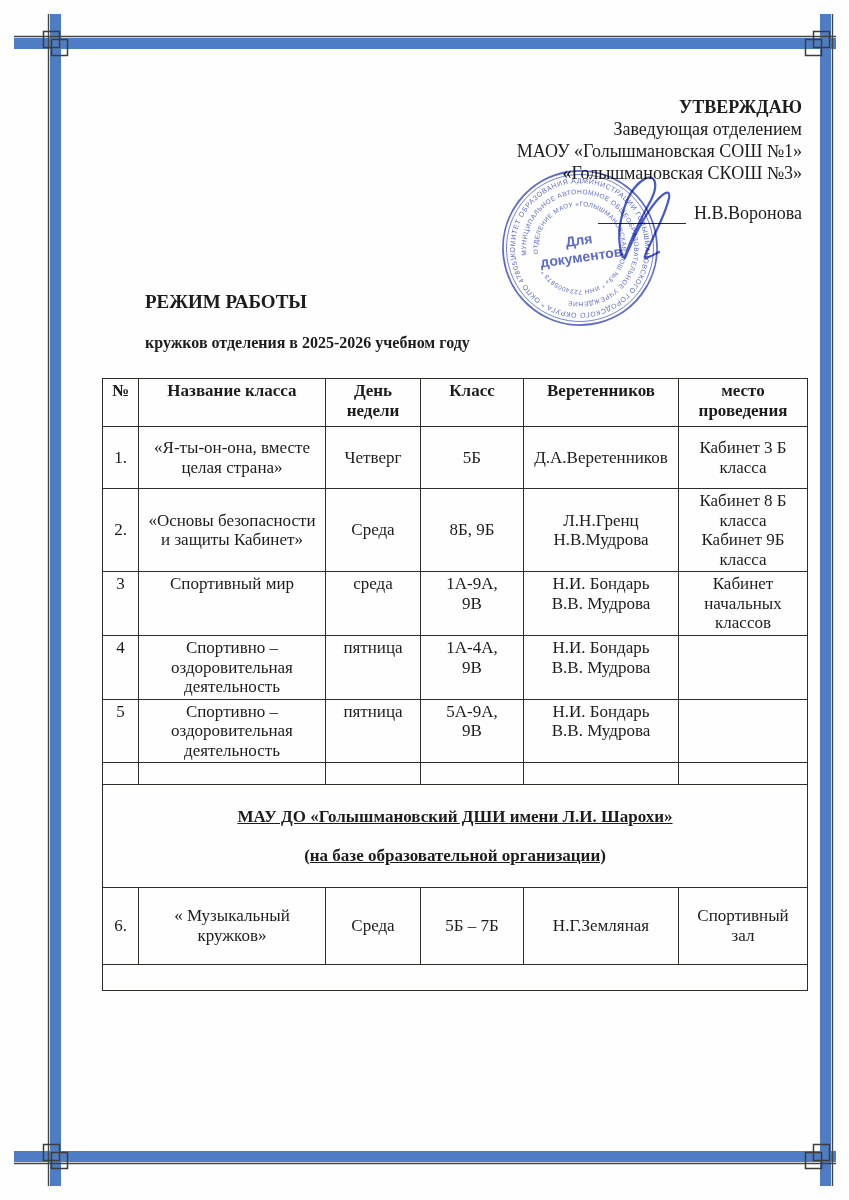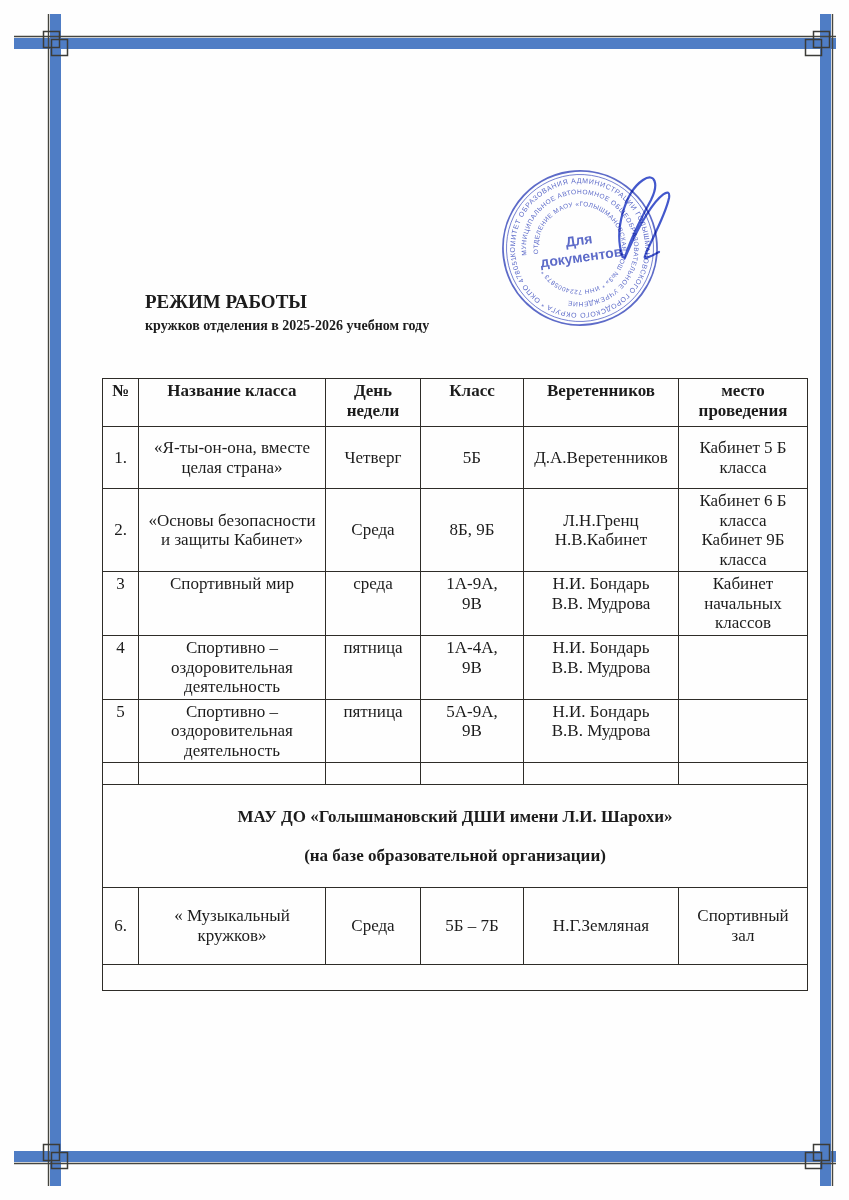--- a/index.html
+++ b/index.html
@@ -23,21 +23,21 @@
   .sig-line{display:inline-block;width:88px;border-bottom:1.5px solid #2b2b2b;height:18px;margin-right:8px;}
   
   #stamp{position:absolute;left:490px;top:158px;z-index:3;mix-blend-mode:multiply;opacity:.88;}
   #signature{position:absolute;left:585px;top:162px;z-index:4;mix-blend-mode:multiply;}
   
   .doc-title{
     position:absolute;left:145px;top:290px;width:705px;z-index:2;
     font-weight:bold;
   }
   .doc-title .t1{font-size:19px;line-height:24px;}
-  .doc-title .t2{font-size:14px;line-height:24px;}
+  .doc-title .t2{font-size:16px;line-height:24px;margin-top:17px;}
   
   table.sched{
     position:absolute;left:102px;top:378px;z-index:2;
     width:705px;border-collapse:collapse;table-layout:fixed;
     font-size:17px;line-height:19.5px;
   }
   table.sched td, table.sched th{
     border:1.6px solid #2e2c28;
     padding:2px 3px;
     text-align:center;
@@ -46,21 +46,21 @@
     font-weight:normal;
     overflow:hidden;
   }
   table.sched th{font-weight:bold;vertical-align:top;}
   tr.rh-head{height:48px;} tr.rh-1{height:62px;} tr.rh-2{height:74px;}
   tr.rh-3{height:64px;} tr.rh-4{height:63px;} tr.rh-5{height:58px;}
   tr.rh-empty{height:22px;} tr.rh-sec{height:52px;} tr.rh-6{height:77px;}
   tr.rh-last{height:26px;}
   tr.valign-top td{vertical-align:top;}
   td.vtop{vertical-align:top;}
-  tr.rh-sec td{font-weight:bold;vertical-align:middle;}
+  tr.rh-sec td{font-weight:bold;vertical-align:middle;text-decoration:underline;}
 </style>
 </head>
 <body>
 
 <div id="page">
 
   <svg id="frame" width="849" height="1200" viewBox="0 0 849 1200">
 
     <g fill="#4f7dc5">
       <rect x="14" y="38" width="822" height="11"></rect>
@@ -81,20 +81,30 @@
         <rect x="51.5" y="39.5" width="16" height="16"></rect>
       <rect x="813.5" y="31.5" width="16" height="16"></rect>
         <rect x="805.5" y="39.5" width="16" height="16"></rect>
       <rect x="43.5" y="1144.5" width="16" height="16"></rect>
         <rect x="51.5" y="1152.5" width="16" height="16"></rect>
       <rect x="813.5" y="1144.5" width="16" height="16"></rect>
         <rect x="805.5" y="1152.5" width="16" height="16"></rect>
     </g>
   </svg>
 
+  <div class="approval">
+    <div class="b">УТВЕРЖДАЮ</div>
+    <div>Заведующая отделением</div>
+    <div>МАОУ «Голышмановская СОШ №1»</div>
+    <div>«Голышмановская СКОШ №3»</div>
+    <div class="sig-row">
+      <span class="sig-line"></span>
+      <span>Н.В.Воронова</span>
+    </div>
+  </div>
 
   <svg id="stamp" width="180" height="180" viewBox="0 0 180 180">
     <defs>
       <path id="ringpath1" d="M 25,90 a 65,65 0 1,1 130,0 a 65,65 0 1,1 -130,0"></path>
       <path id="ringpath2" d="M 36,90 a 54,54 0 1,1 108,0 a 54,54 0 1,1 -108,0"></path>
       <path id="ringpath3" d="M 48,90 a 42,42 0 1,1 84,0 a 42,42 0 1,1 -84,0"></path>
     </defs>
     <g transform="rotate(-8 90 90)" stroke="none" fill="#4656c2">
       <circle cx="90" cy="90" r="77" fill="none" stroke="#4656c2" stroke-width="1.8"></circle>
       <circle cx="90" cy="90" r="73.5" fill="none" stroke="#4656c2" stroke-width="0.8"></circle>
@@ -141,32 +151,32 @@
         <th>место
 проведения</th>
       </tr>
       <tr class="rh-1">
         <td>1.</td>
         <td>«Я-ты-он-она, вместе
 целая страна»</td>
         <td>Четверг</td>
         <td>5Б</td>
         <td>Д.А.Веретенников</td>
-        <td class="vtop">Кабинет 5 Б
+        <td class="vtop">Кабинет 3 Б
 класса</td>
       </tr>
       <tr class="rh-2">
         <td>2.</td>
         <td>«Основы безопасности
 и защиты Кабинет»</td>
         <td>Среда</td>
         <td>8Б, 9Б</td>
         <td>Л.Н.Гренц
-Н.В.Кабинет</td>
-        <td class="vtop">Кабинет 6 Б
+Н.В.Мудрова</td>
+        <td class="vtop">Кабинет 8 Б
 класса
 Кабинет 9Б
 класса</td>
       </tr>
       <tr class="rh-3 valign-top">
         <td>3</td>
         <td>Спортивный мир</td>
         <td>среда</td>
         <td>1А-9А,
 9В</td>

